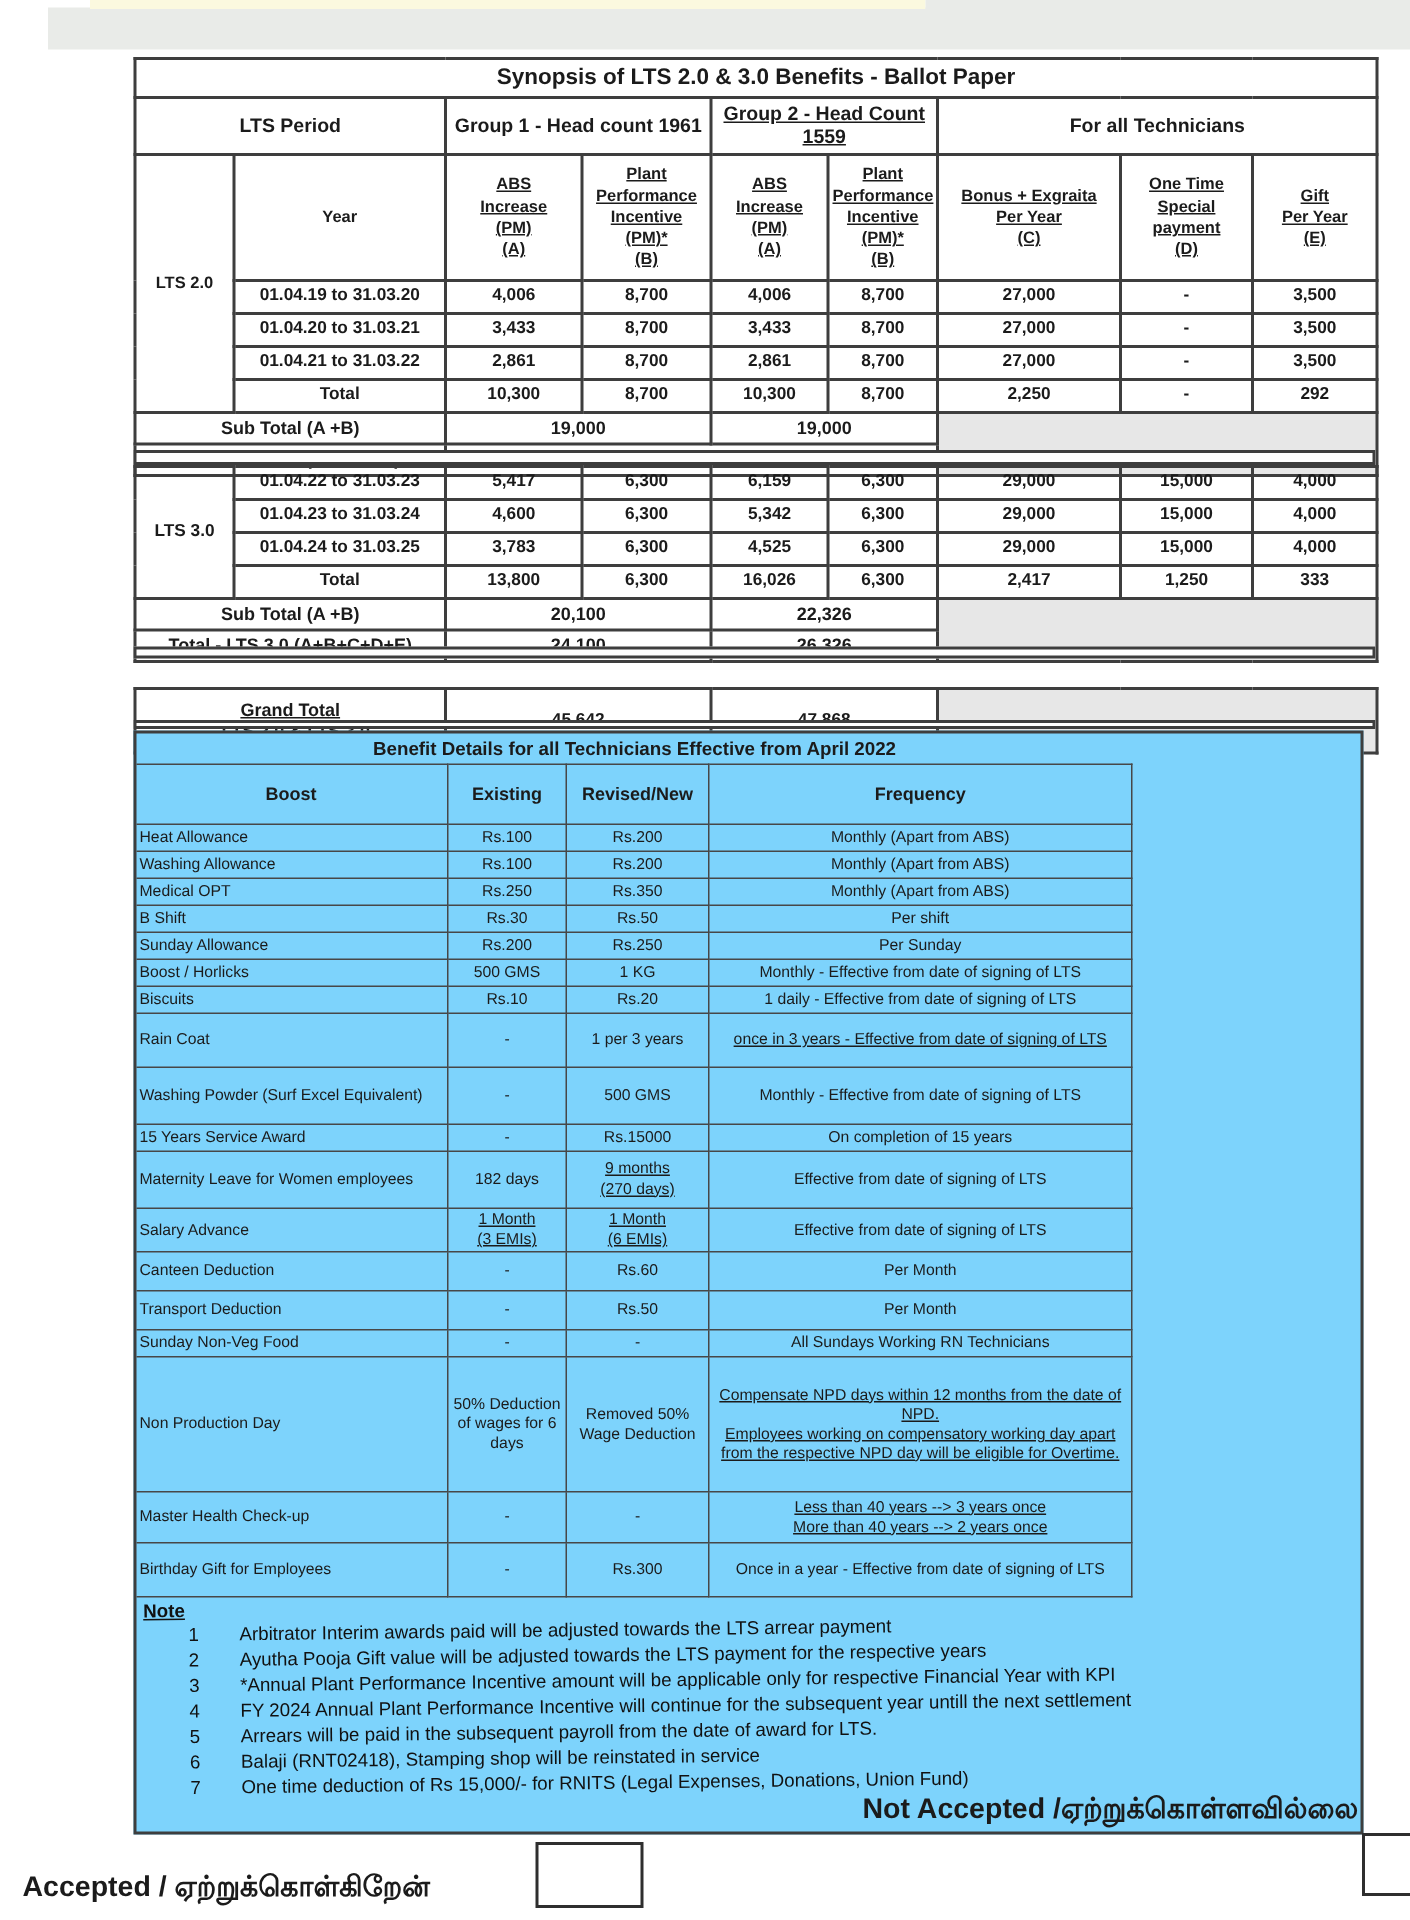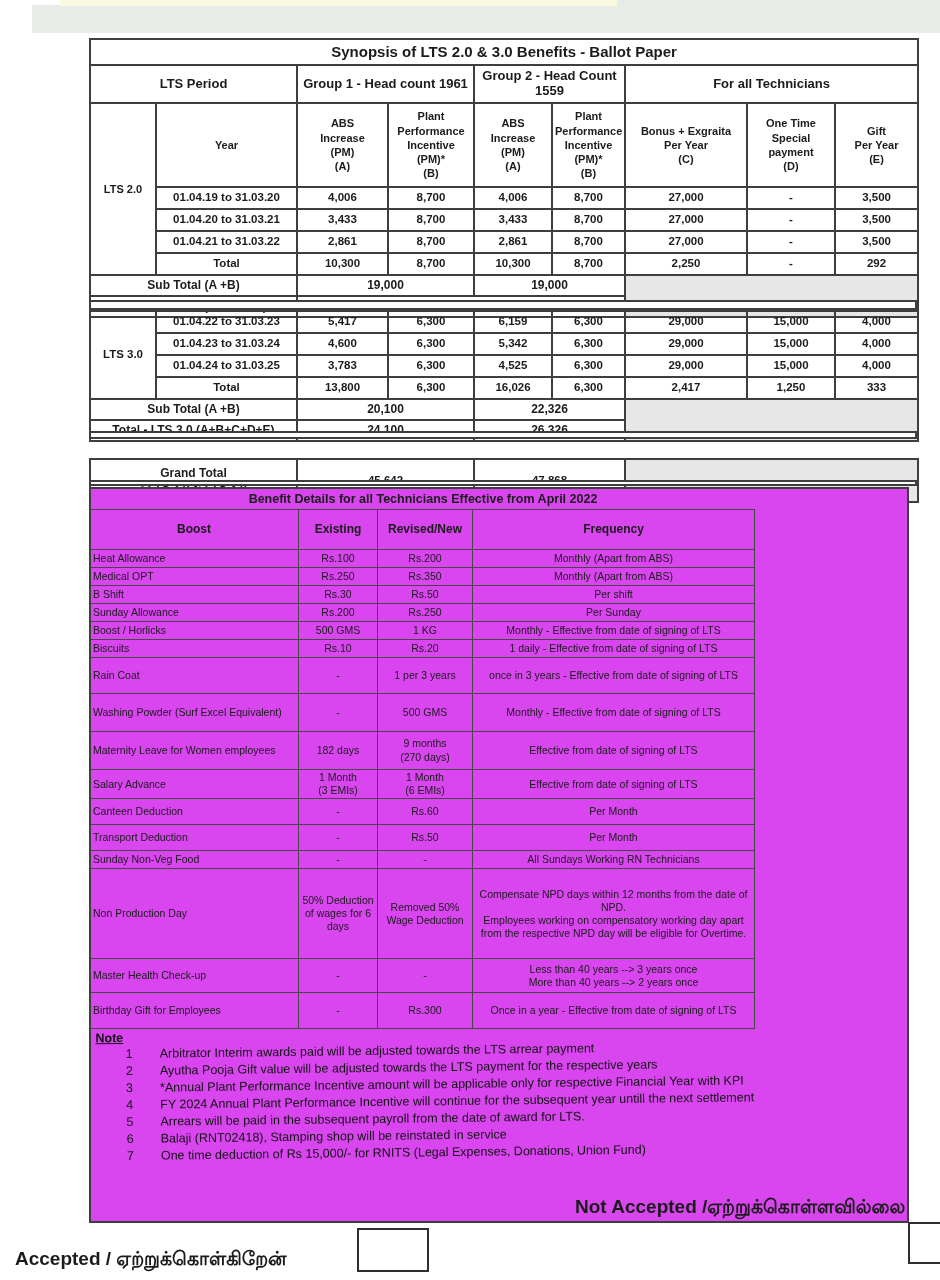--- a/index.html
+++ b/index.html
@@ -12,25 +12,25 @@
 
   table{border-collapse:collapse;table-layout:fixed;}
   .sumtab{position:absolute;left:57px;width:828px;text-align:center;font-weight:bold;color:#1b1b1b;}
   .sumtab td{border:2px solid #3e3e3e;padding:0 2px;font-size:11.5px;line-height:1.15;overflow:hidden;}
   .titlerow td{font-size:15px;height:24px;}
   .hdr td{font-size:13px;height:36px;}
   .subhdr td{font-size:11px;height:82px;line-height:1.3;}
   .data td{height:20px;}
   .agg td{height:19px;font-size:12px;}
   .ltslabel{font-size:12.5px;}
-  .pre{white-space:pre-line;}
+  .pre{white-space:pre-line;text-decoration:underline;}
   .shade{background:#e7e7e7;}
   .gapbox{position:absolute;left:57px;width:828px;border:2px solid #3e3e3e;background:#fff;box-sizing:border-box;}
 
-  .benefitbox{position:absolute;left:57px;top:487px;width:820px;height:736px;border:2px solid #3e3e3e;box-sizing:border-box;overflow:hidden;background:#d946ef;}
+  .benefitbox{position:absolute;left:57px;top:487px;width:820px;height:736px;border:2px solid #3e3e3e;box-sizing:border-box;overflow:hidden;background:#7dd3fc;}
   .btitle{width:664px;text-align:center;font-weight:bold;font-size:12.5px;padding-top:3px;height:17px;}
   .bentab{margin-left:-2px;color:#1b1b1b;}
   .bentab td{border:1.5px solid #474747;font-size:10.5px;padding:1px 3px;line-height:1.25;vertical-align:middle;overflow:hidden;}
   .bhdr td{font-weight:bold;font-size:12px;}
   .item{text-align:left;font-size:11px;}
   .c{text-align:center;}
   .vt{vertical-align:top;}
   .notes{margin:2px 0 0 4px;transform:rotate(-0.7deg);transform-origin:30px 100%;font-size:12.5px;color:#111;}
   .notehead{font-weight:bold;text-decoration:underline;margin-left:2px;height:16px;}
   .noteline{height:17px;white-space:nowrap;}
@@ -271,20 +271,26 @@
         <td class="c">Revised/New</td>
         <td class="c">Frequency</td>
       </tr>
       <tr style="height:18px;">
             <td class="item">Heat Allowance</td>
             <td class="c">Rs.100</td>
             <td class="c">Rs.200</td>
             <td class="c">Monthly (Apart from ABS)</td>
           </tr>
       <tr style="height:18px;">
+            <td class="item">Washing Allowance</td>
+            <td class="c">Rs.100</td>
+            <td class="c">Rs.200</td>
+            <td class="c">Monthly (Apart from ABS)</td>
+          </tr>
+      <tr style="height:18px;">
             <td class="item">Medical OPT</td>
             <td class="c">Rs.250</td>
             <td class="c">Rs.350</td>
             <td class="c">Monthly (Apart from ABS)</td>
           </tr>
       <tr style="height:18px;">
             <td class="item">B Shift</td>
             <td class="c">Rs.30</td>
             <td class="c">Rs.50</td>
             <td class="c">Per shift</td>
@@ -311,20 +317,26 @@
             <td class="item">Rain Coat</td>
             <td class="c">-</td>
             <td class="c">1 per 3 years</td>
             <td class="c pre">once in 3 years - Effective from date of signing of LTS</td>
           </tr>
       <tr style="height:38px;">
             <td class="item">Washing Powder (Surf Excel Equivalent)</td>
             <td class="c">-</td>
             <td class="c">500 GMS</td>
             <td class="c">Monthly - Effective from date of signing of LTS</td>
+          </tr>
+      <tr style="height:18px;">
+            <td class="item">15 Years Service Award</td>
+            <td class="c">-</td>
+            <td class="c">Rs.15000</td>
+            <td class="c">On completion of 15 years</td>
           </tr>
       <tr style="height:38px;">
             <td class="item">Maternity Leave for Women employees</td>
             <td class="c">182 days</td>
             <td class="c pre">9 months
 (270 days)</td>
             <td class="c">Effective from date of signing of LTS</td>
           </tr>
       <tr style="height:28px;">
             <td class="item">Salary Advance</td>

